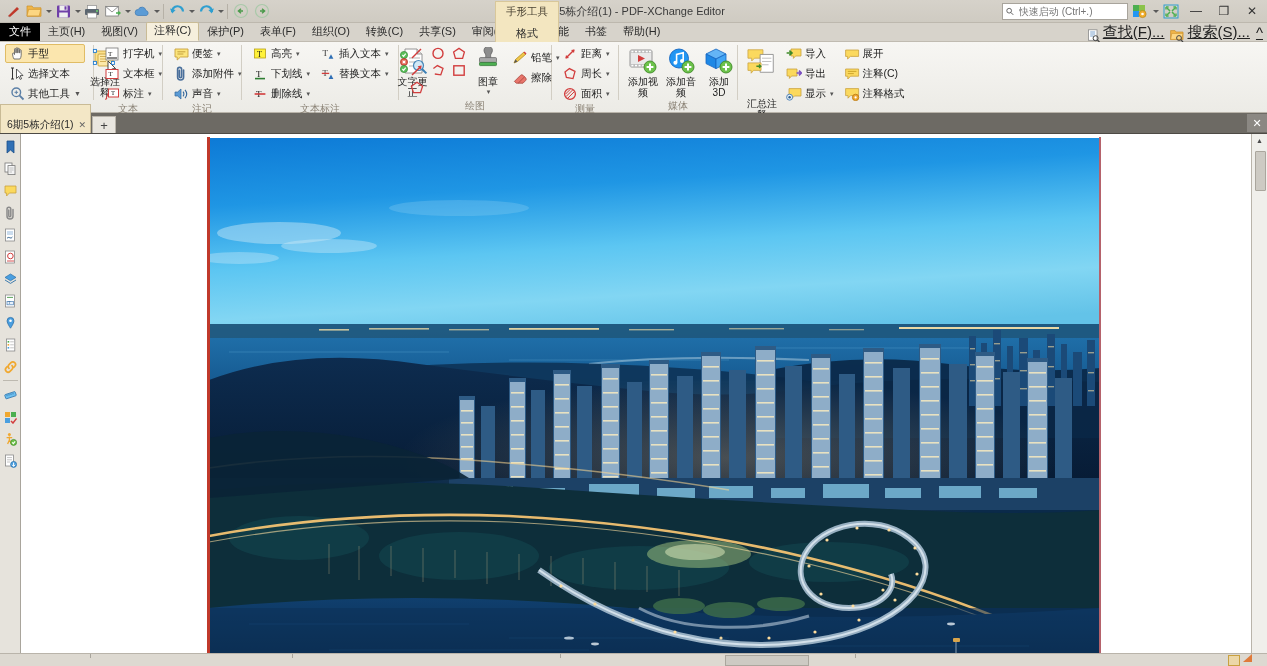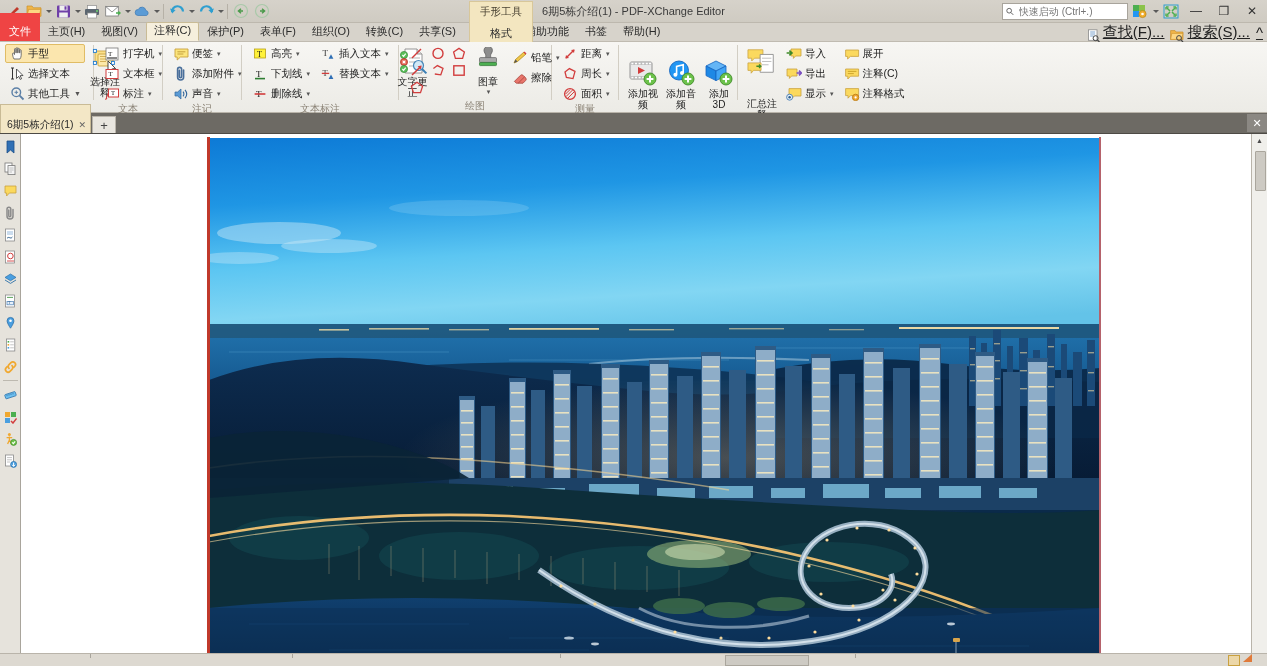--- a/index.html
+++ b/index.html
@@ -19,24 +19,24 @@
   .qat-sep{width:1px;height:15px;background:#b6b1a7;margin:0 2px;}
   .caret{width:0;height:0;border-left:3px solid transparent;border-right:3px solid transparent;border-top:3px solid #5a5a5a;margin-left:1px;}
   .title-text{position:absolute;left:0;right:0;text-align:center;font-size:11px;color:#3a3a3a;pointer-events:none;}
   .title-right{margin-left:auto;display:flex;align-items:center;gap:2px;padding-right:2px;border-radius:10px;}
   .quicksearch{width:118px;height:15px;background:#fff;border:1px solid #a8a49c;display:flex;align-items:center;padding:0 3px;gap:3px;}
   .quicksearch input{border:0;outline:0;font-size:10px;width:100%;color:#8a8a8a;background:transparent;font-family:inherit;}
   .wbtn{width:26px;height:20px;display:flex;align-items:center;justify-content:center;color:#333;font-size:12px;}
 
   
   .tabrow{height:18px;background:#d7d3cb;display:flex;align-items:flex-end;position:relative;border-bottom:1px solid #c0bbb1;}
-  .tab-file{background:#ef4444;color:#fff;padding:12px 9px 3px;font-size:11px;height:13px;line-height:13px;}
+  .tab-file{background:#000000;color:#fff;padding:2px 9px 3px;font-size:11px;height:13px;line-height:13px;}
   .tab{padding:2px 8px 3px;font-size:11px;height:13px;line-height:13px;color:#2b2b2b;white-space:nowrap;}
   .tab.active{background:#f6efdd;border:1px solid #c9bb96;border-bottom:1px solid #f6efdd;border-radius:2px 2px 0 0;padding:1px 7px 3px;}
-  .ctxgroup{position:absolute;left:469px;top:-22px;width:62px;height:40px;background:#f3e6c0;border:1px solid #d8c79a;border-bottom:none;text-align:center;}
+  .ctxgroup{position:absolute;left:495px;top:-22px;width:62px;height:40px;background:#f3e6c0;border:1px solid #d8c79a;border-bottom:none;text-align:center;}
   .ctxgroup .ct-title{font-size:10.5px;color:#4a4333;padding-top:3px;}
   .ctxgroup .ct-sub{font-size:11px;color:#2b2b2b;padding-top:7px;}
   .tabrow-right{margin-left:auto;display:flex;align-items:center;gap:6px;padding-right:4px;height:18px;}
   .tr-item{display:flex;align-items:flex-end;gap:3px;font-size:15px;color:#222;text-decoration:underline;}
 
   
   .ribbon{height:70px;background:linear-gradient(#f7f6f3,#ecebe6);border-bottom:1px solid #b9b4aa;display:flex;align-items:stretch;position:relative;}
   .rgroup{display:flex;flex-direction:column;position:relative;padding:0 2px;}
   .rgroup-body{flex:1;display:flex;align-items:flex-start;padding:2px 3px 0;gap:2px;}
   .rgroup-label{height:12px;font-size:10px;color:#8a8275;text-align:center;line-height:12px;}
@@ -568,21 +568,21 @@
             <span>面积</span>
             <span class="dd">▾</span>
           </div>
         </div>
       </div>
       <div class="rgroup-label">测量</div>
     </div>
     <div class="rsep"></div>
 
     <div class="rgroup" style="width:112px">
-      <div class="rgroup-body" style="padding-top:14px">
+      <div class="rgroup-body" style="padding-top:2px">
         <div class="bbtn w50">
           <span class="bic">
             <svg width="30" height="28" viewBox="0 0 30 28">
               <rect x="2" y="3" width="22" height="17" rx="1.5" fill="#e9e9e9" stroke="#8a8a8a" stroke-width=".9"></rect>
               <rect x="2" y="3" width="22" height="3" fill="#bdbdbd"></rect>
                 <rect x="2" y="17" width="22" height="3" fill="#bdbdbd"></rect>
               <g fill="#fff">
                   <rect x="3.4" y="3.8" width="2" height="1.5"></rect>
                   <rect x="7" y="3.8" width="2" height="1.5"></rect>
                   <rect x="10.6" y="3.8" width="2" height="1.5"></rect>

